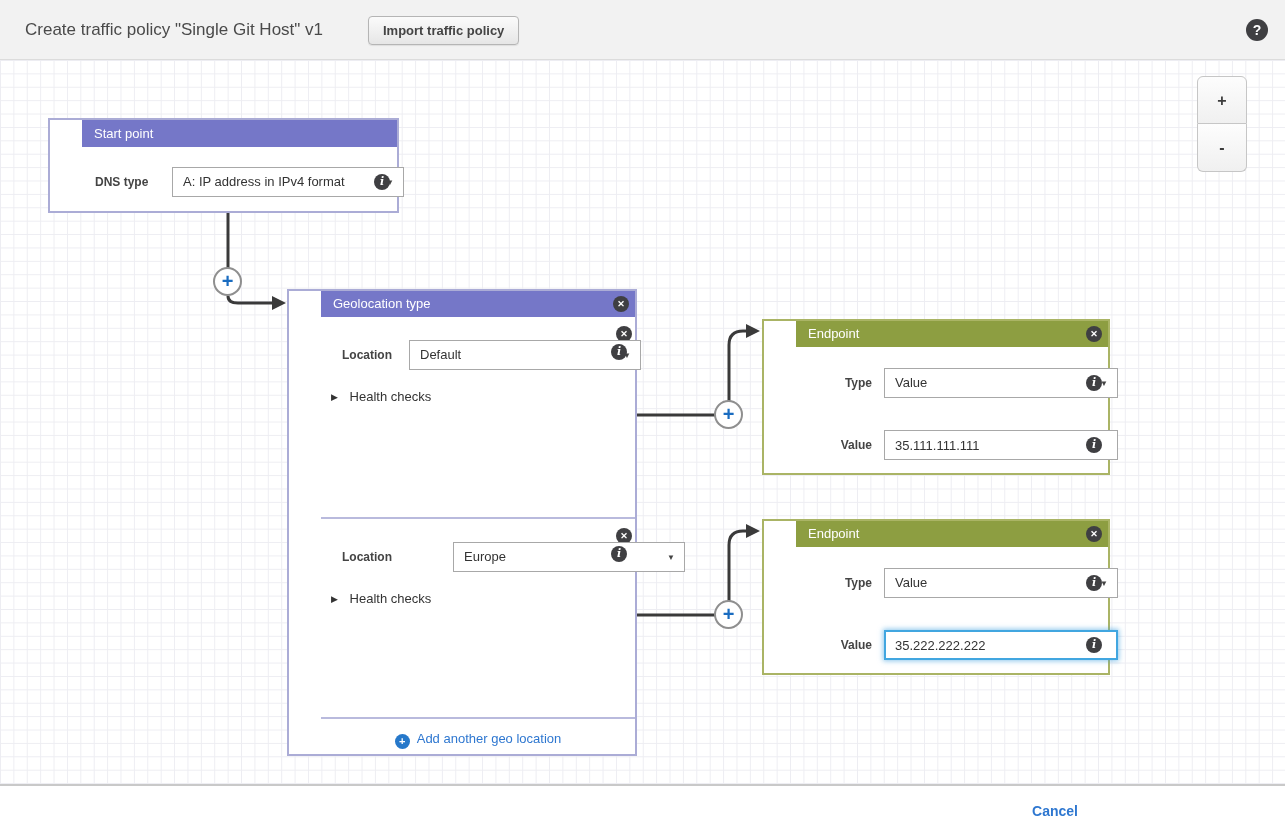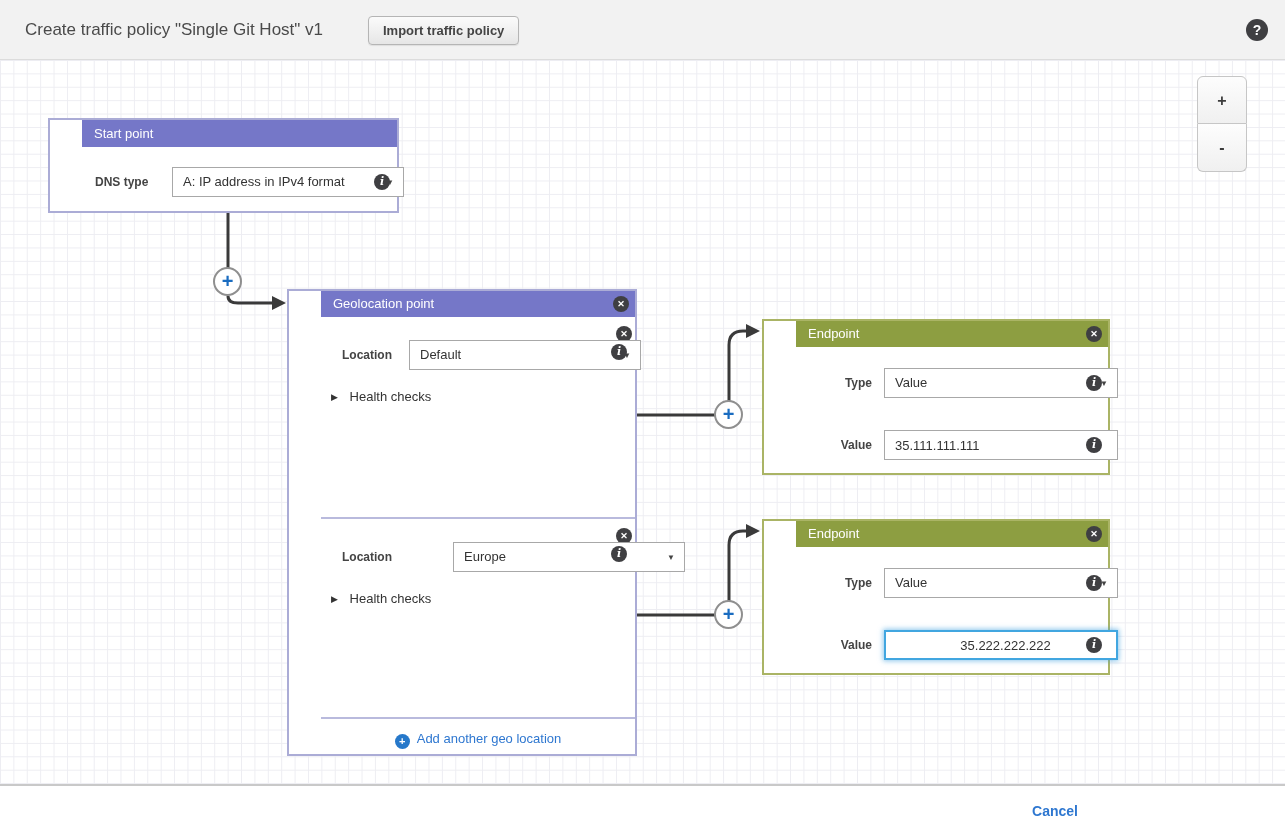--- a/index.html
+++ b/index.html
@@ -51,21 +51,21 @@
   .info-ic { font-family:"DejaVu Serif", serif; font-style:italic; font-weight:bold;
     font-size:11px; line-height:15px; }
   .hdr-close { position:absolute; right:6px; top:5px; }
 
   .fld-label { position:absolute; font-size:12px; font-weight:bold; color:#444; line-height:30px; }
   .select, .tinput { position:absolute; height:30px; background:#fff; border:1px solid #a8a8a8;
     border-radius:0; font-size:13px; color:#333; line-height:28px; padding-left:10px; cursor:pointer; }
   .select .caret { position:absolute; right:9px; top:1px; font-size:8px; color:#444; line-height:27px; }
   .tinput { font-family:"Liberation Sans", sans-serif; cursor:text; width:234px; }
   .tinput.focused { border:2px solid #41a6e0; line-height:26px; padding-left:9px;
-    box-shadow:0 0 5px 1px rgba(64,160,224,.6); outline:none;text-align:center; }
+    box-shadow:0 0 5px 1px rgba(64,160,224,.6); outline:none; }
 
   .expander { position:absolute; left:10px; font-size:13px; color:#333; cursor:pointer; }
   .expander .tri { font-size:9px; color:#333; margin-right:8px; vertical-align:1px; }
 
   .geo-section { position:relative; }
   .geo-divider { border-top:2px solid #b9badd; }
   .geo-footer { position:relative; height:37px; text-align:center; border-top:2px solid #b9badd; }
   .add-geo { display:inline-block; margin-top:12px; color:#2e77d0; font-size:13px; cursor:pointer; }
   .add-geo .plus-badge { display:inline-block; width:15px; height:15px; border-radius:50%;
     background:#2678ca; color:#fff; font-size:11px; font-weight:bold; line-height:15px;
@@ -129,21 +129,21 @@
         <div class="select" style="left:90px; top:20px; width:232px;">
           <span>A: IP address in IPv4 format</span>
           <span class="caret">▼</span>
         </div>
         <div class="circle-ic info-ic" style="position:absolute; right:7px; top:27px;">i</div>
       </div>
     </div>
 
     <div class="node purple" style="left:287px; top:229px; width:350px; height:467px;">
       <div class="node-header purple">
-        <span>Geolocation point</span>
+        <span>Geolocation type</span>
         <div class="circle-ic close-ic hdr-close">✕</div>
       </div>
 
       <div class="geo-section" style="height:200px;">
         <div class="circle-ic close-ic" style="position:absolute; right:3px; top:9px;">✕</div>
         <div class="fld-label" style="left:21px; top:23px;">Location</div>
         <div class="select" style="left:88px; top:23px; width:232px;">
           <span>Default</span>
           <span class="caret">▼</span>
         </div>

